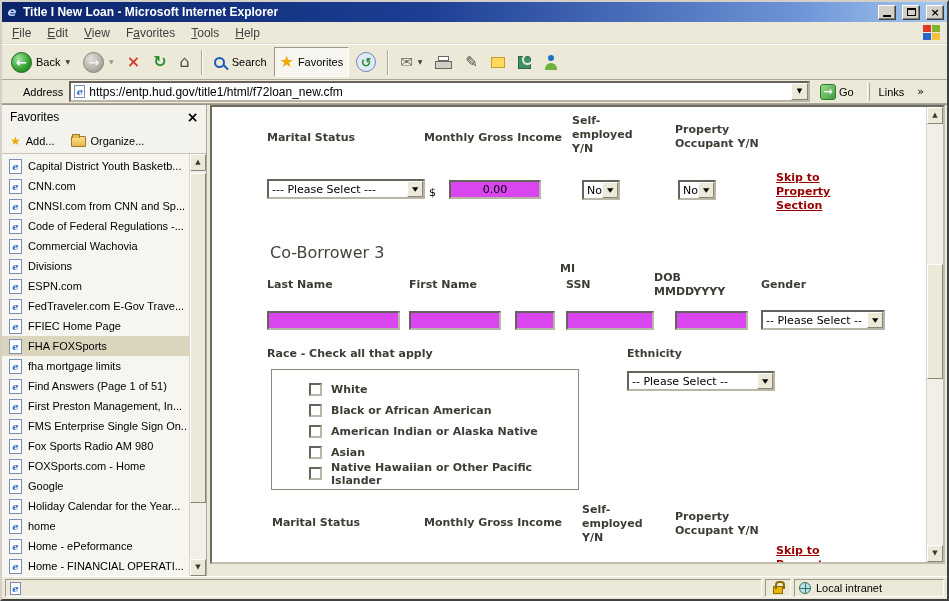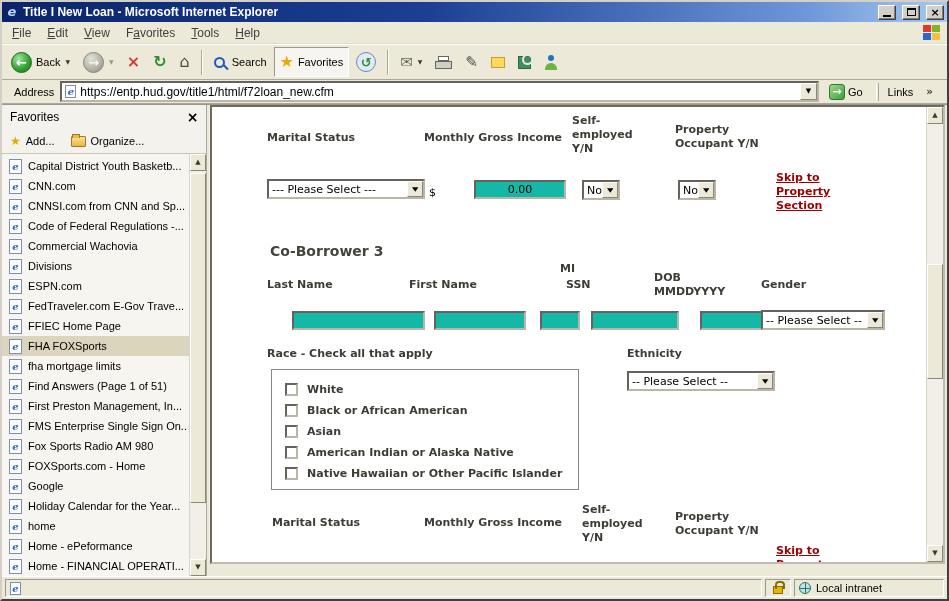--- a/index.html
+++ b/index.html
@@ -57,21 +57,21 @@
   .printer .p-body { bottom:0; left:0; width:17px; height:8px; background:#cfcfc6; border:1px solid #666; }
   .g-edit { color:#50504a; font-size:15px; }
   .note { width:14px; height:11px; background:#ffd95e; border:1px solid #c79b2c; }
   .research { width:13px; height:13px; background:#3f8f5f; border:1px solid #2a6a43; position:relative; }
   .research::after { content:""; position:absolute; width:7px; height:7px; border:2px solid #e8e8e8; border-radius:50%; right:-3px; top:-3px; }
   .person { width:14px; height:15px; position:relative; }
   .person::before { content:""; position:absolute; top:0; left:4px; width:6px; height:6px; border-radius:50%; background:#1b74c0; }
   .person::after { content:""; position:absolute; bottom:0; left:1px; width:12px; height:7px; border-radius:6px 6px 0 0; background:#6cb33f; }
 
   
-  .addressbar { flex:0 0 24px; display:flex; align-items:center; padding:0 12px; gap:6px; border-bottom:1px solid #aca899; }
+  .addressbar { flex:0 0 24px; display:flex; align-items:center; padding:0 21px; gap:6px; border-bottom:1px solid #aca899; }
   .addr-label { font-size:11px; }
   .addr-combo { flex:1; height:21px; background:#fff; border:2px inset #b9b5a7; display:flex; align-items:center; padding-left:3px; gap:4px; }
   .page-ico { width:11px; height:13px; background:#fff; border:1px solid #7a8eb8; color:#2a66c8;
               font-family:"DejaVu Serif", serif; font-style:italic; font-weight:bold; font-size:10px;
               display:flex; align-items:center; justify-content:center; flex:0 0 11px; }
   .addr-text { flex:1; font-size:12px; white-space:nowrap; overflow:hidden; }
   .combo-btn { width:17px; align-self:stretch; background:#ece9d8; border:1px solid; border-color:#fff #8a8677 #8a8677 #fff;
                display:flex; align-items:center; justify-content:center; font-size:7px; }
   .go-btn { display:flex; align-items:center; gap:3px; padding:0 4px; font-size:11px; }
   .go-ico { width:16px; height:16px; background:linear-gradient(135deg,#9fd98f,#3f9e3f); border:1px solid #2c7a2c;
@@ -111,25 +111,25 @@
   .sb-thumb { position:absolute; left:0; right:0; background:#ece9d8; border:1px solid; border-color:#fff #888579 #888579 #fff; }
   .fav-thumb { top:2px; height:330px; }
   .content-thumb { top:140px; height:115px; }
 
   
   .main { flex:1; display:flex; flex-direction:column; background:#ece9d8; padding:0 2px 12px 3px; min-width:0; }
   .content { flex:1; position:relative; background:#fff; border:2px inset #c0bcae; overflow:hidden; }
   .form-canvas { position:absolute; inset:0 17px 0 0; font-family:"DejaVu Sans", sans-serif; color:#3d3c35; overflow:hidden; }
 
   .flabel { position:absolute; font-size:11px; font-weight:bold; line-height:14px; }
-  .heading { position:absolute; font-size:14px; font-weight:bold; color:#44433c; }
+  .heading { position:absolute; font-size:16px; font-weight:normal; color:#44433c; }
   .skip-link { position:absolute; color:#990000; font-size:11px; font-weight:bold; text-decoration:underline; line-height:14px; cursor:pointer; }
 
-  .field { position:absolute; background:#14b8a6; border:2px inset #b9b5a7; font-size:11px;
-           font-family:"DejaVu Sans", sans-serif; padding:0 3px; color:#000;margin-left:25px; }
+  .field { position:absolute; background:#d946ef; border:2px inset #b9b5a7; font-size:11px;
+           font-family:"DejaVu Sans", sans-serif; padding:0 3px; color:#000; }
   input.field { outline:none; }
   .dd { position:absolute; height:20px; background:#fff; border:2px inset #b9b5a7; display:flex; align-items:stretch; font-size:11px; color:#000; }
   .dd-text { flex:1; display:flex; align-items:center; padding:0 3px; white-space:nowrap; overflow:hidden; font-family:"DejaVu Sans", sans-serif; }
   .dd-btn { flex:0 0 16px; background:#ece9d8; border:1px solid; border-color:#fff #8a8677 #8a8677 #fff;
             display:flex; align-items:center; justify-content:center; }
   .dd-btn .ico { font-size:6px; transform:scaleX(1.4); }
 
   
   .fp-marital1 { left:55px; top:24px; }
   .fp-income1 { left:212px; top:24px; }
@@ -150,21 +150,21 @@
   .fp-gender-l { left:549px; top:171px; }
   .fp-last-i { left:55px; top:204px; width:133px; height:19px; }
   .fp-first-i { left:197px; top:204px; width:92px; height:19px; }
   .fp-mi-i { left:303px; top:204px; width:40px; height:19px; }
   .fp-ssn-i { left:354px; top:204px; width:88px; height:19px; }
   .fp-dob-i { left:463px; top:204px; width:73px; height:19px; }
   .fp-dd-gender { left:549px; top:203px; width:124px; }
   .fp-race-l { left:55px; top:240px; }
   .fp-eth-l { left:415px; top:240px; }
   .fp-dd-eth { left:415px; top:264px; width:148px; }
-  .race-box { position:absolute; left:59px; top:262px; width:308px; height:121px; border:1px solid #8a887c; }
+  .race-box { position:absolute; left:59px; top:262px; width:308px; height:121px; border:1px solid #8a887c;padding-left:24px; }
   .race-rows { padding-top:9px; }
   .race-row { display:flex; align-items:center; gap:9px; height:21px; padding-left:13px; }
   .checkbox { width:13px; height:13px; background:#fff; border:2px inset #b9b5a7; flex:0 0 13px; }
   .race-label { font-size:11px; font-weight:bold; }
   .fp-marital2 { left:60px; top:409px; }
   .fp-income2 { left:212px; top:409px; }
   .fp-selfemp2 { left:370px; top:396px; width:64px; }
   .fp-occ2 { left:463px; top:403px; width:95px; }
   .fp-skip2 { left:564px; top:437px; width:62px; }
 
@@ -514,26 +514,26 @@
                   <span class="race-label">White</span>
                 </div>
 
                 <div class="race-row">
                   <span class="checkbox"></span>
                   <span class="race-label">Black or African American</span>
                 </div>
 
                 <div class="race-row">
                   <span class="checkbox"></span>
-                  <span class="race-label">Asian</span>
+                  <span class="race-label">American Indian or Alaska Native</span>
                 </div>
 
                 <div class="race-row">
                   <span class="checkbox"></span>
-                  <span class="race-label">American Indian or Alaska Native</span>
+                  <span class="race-label">Asian</span>
                 </div>
 
                 <div class="race-row">
                   <span class="checkbox"></span>
                   <span class="race-label">Native Hawaiian or Other Pacific Islander</span>
                 </div>
               </div>
           </div>
 
           <span class="flabel fp-marital2">Marital Status</span>

